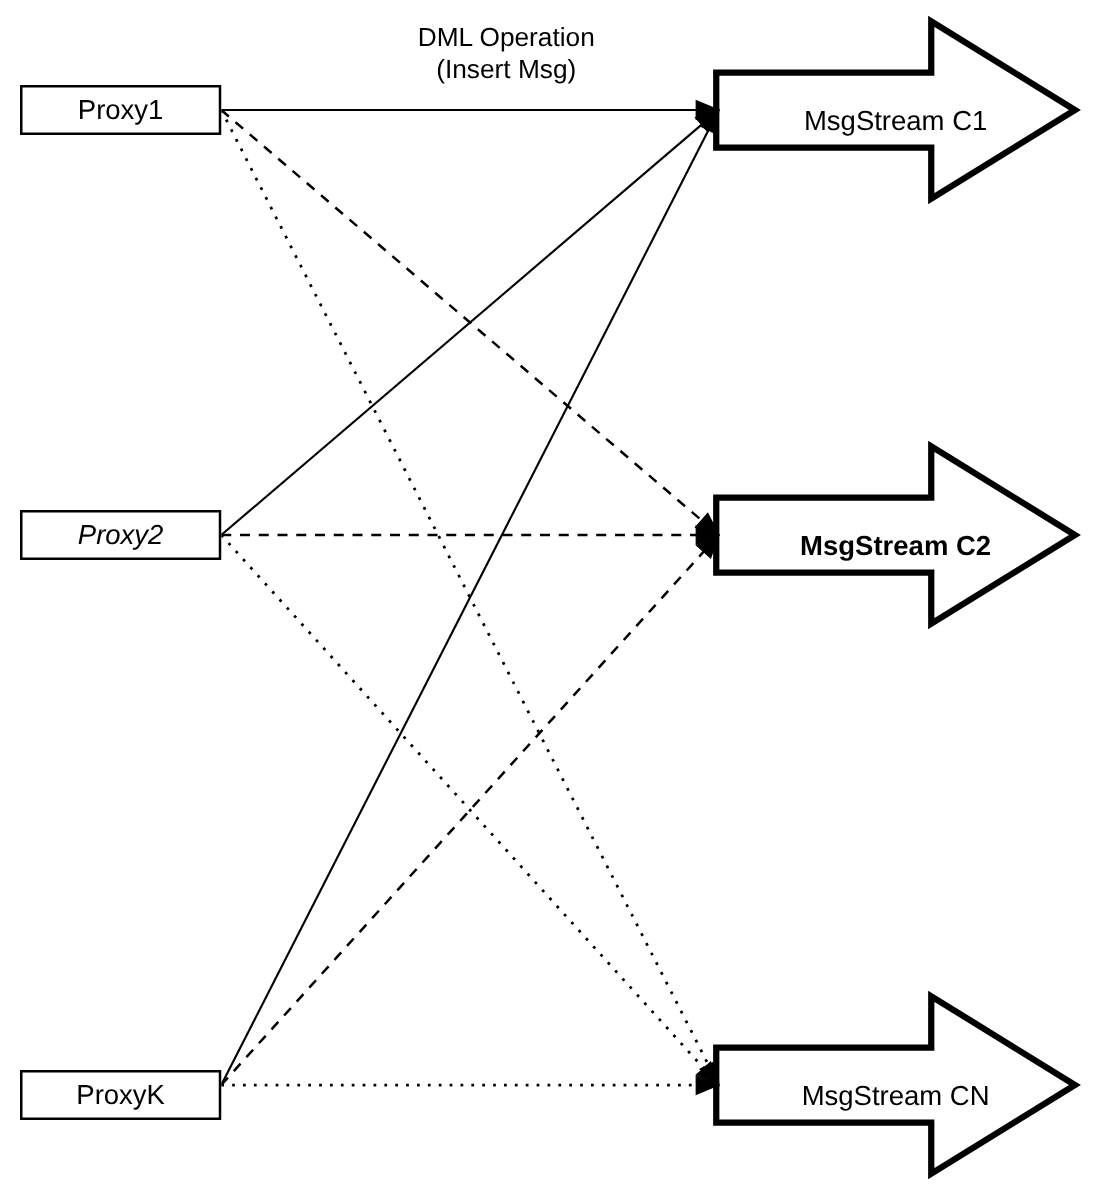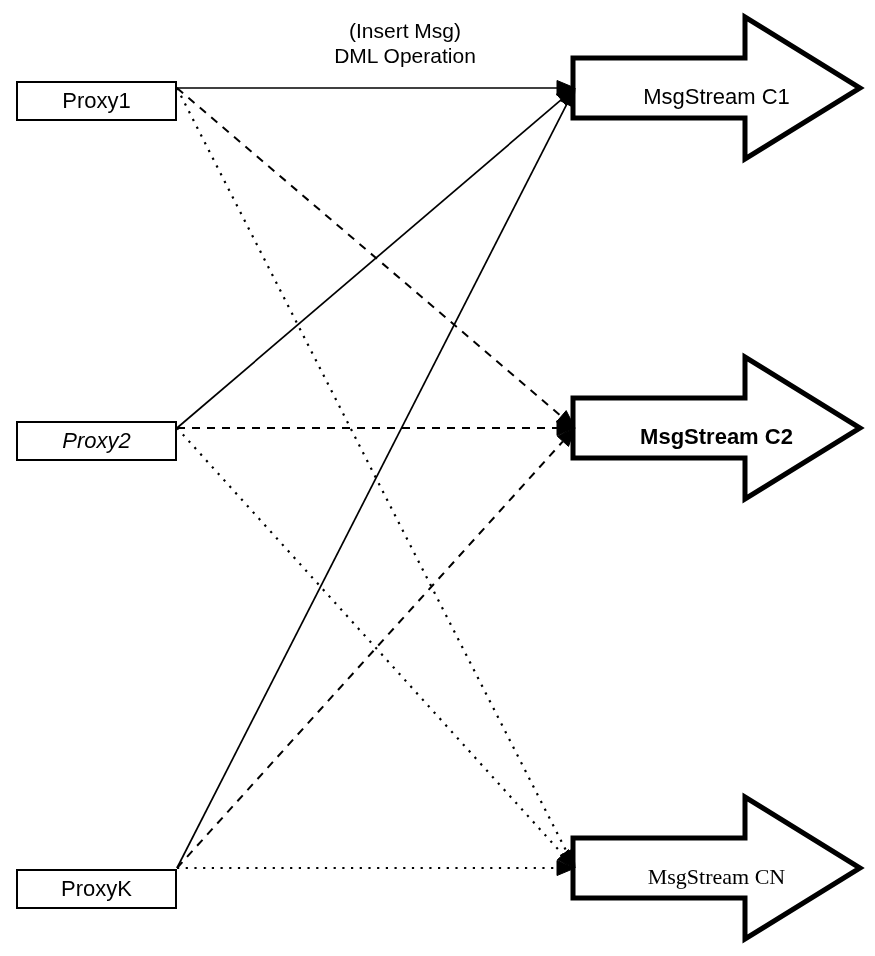--- a/index.html
+++ b/index.html
@@ -20,39 +20,38 @@
   .proxy-box {
     position: absolute;
     left: 16px;
     width: 157px; height: 36px;
     border: 2px solid #000000;
     background: #ffffff;
     display: flex; align-items: center; justify-content: center;
     font-size: 22px;
     line-height: 1;
     white-space: nowrap;
-    margin-top: 13px;
   }
   .proxy-box.p0 { top: 68px; }
   .proxy-box.p1 { top: 408px; font-style: italic; }
   .proxy-box.p2 { top: 856px; }
 
   .stream-label {
     position: absolute;
     left: 573px;
     width: 287px; height: 40px;
     display: flex; align-items: flex-end; justify-content: center;
     font-size: 22px;
     line-height: 1;
     white-space: nowrap;
     pointer-events: none;
   }
   .stream-label.s0 { top: 68px; }
   .stream-label.s1 { top: 408px; font-weight: bold; }
-  .stream-label.s2 { top: 848px; font-family: Liberation Serif, serif; }
+  .stream-label.s2 { top: 848px; }
 
   .annotation {
     position: absolute;
     left: 255px; top: 19px;
     width: 300px;
     text-align: center;
     font-size: 21px;
     line-height: 1.18;
     white-space: nowrap;
   }
@@ -100,17 +99,17 @@
     <span>MsgStream C1</span>
   </div>
   <div class="stream-label s1">
     <span>MsgStream C2</span>
   </div>
   <div class="stream-label s2">
     <span>MsgStream CN</span>
   </div>
 
   <div class="annotation">
+    <div>DML Operation</div>
     <div>(Insert Msg)</div>
-    <div>DML Operation</div>
   </div>
 
 </div>
 
 </body></html>

